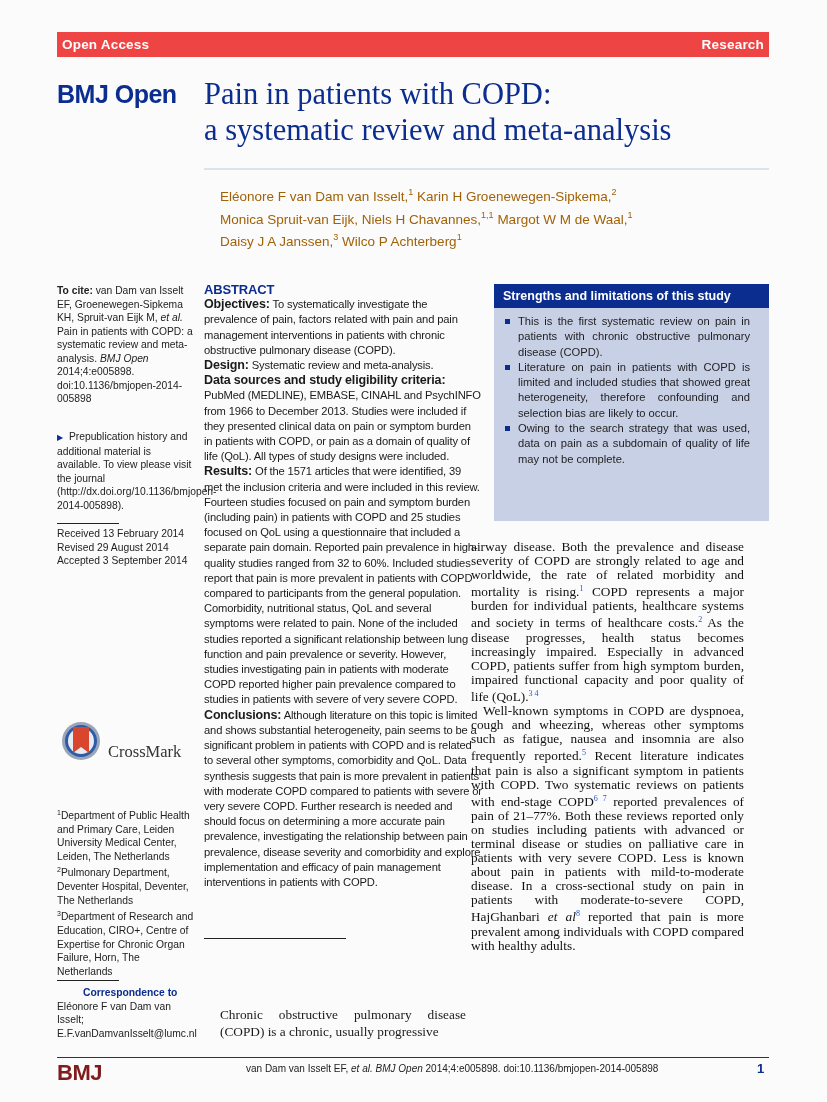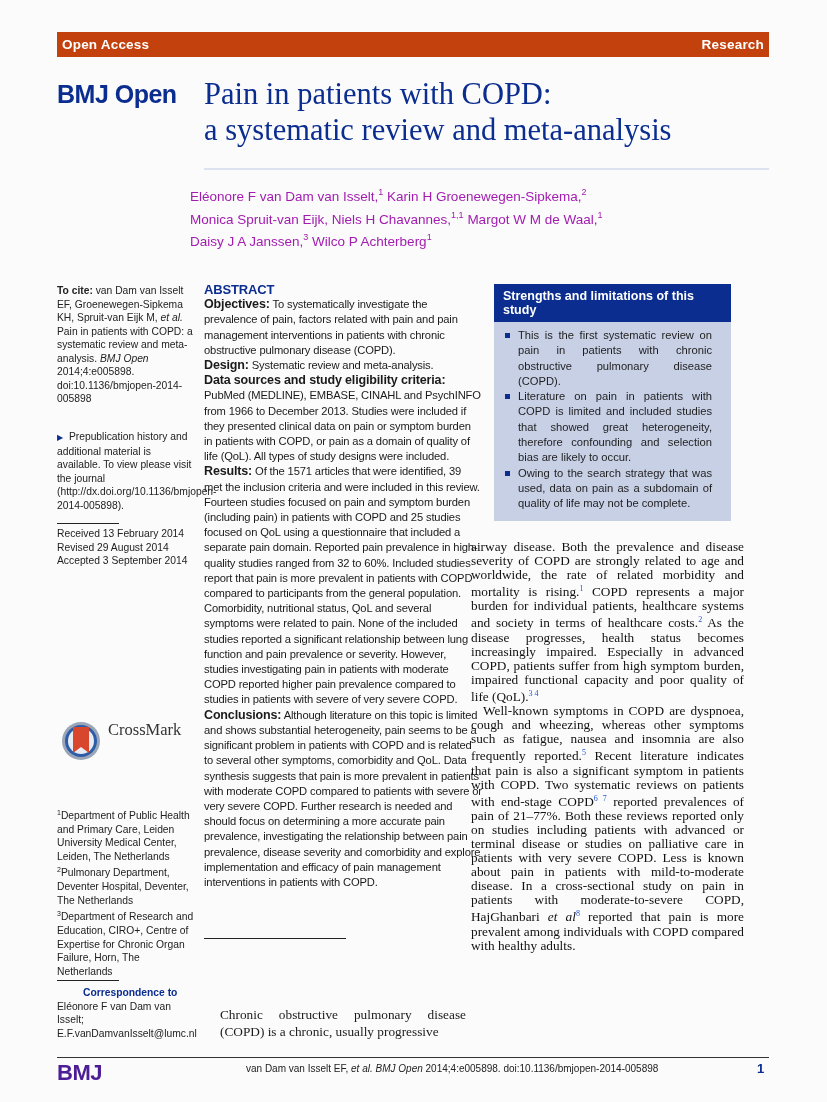--- a/index.html
+++ b/index.html
@@ -1,47 +1,47 @@
 <!DOCTYPE html>
 <html><head>
 <meta charset="utf-8">
 <style>
   html, body { margin:0; padding:0; }
   body { width:827px; height:1102px; background:#fbfbfc; position:relative; overflow:hidden; font-family:"Liberation Sans", sans-serif; color:#1a1a1a; }
   .abs { position:absolute; }
-  .topbar { left:57px; top:32px; width:712px; height:25px; background:#c2410c; color:#fff; font-weight:bold; font-size:13.5px; display:flex; justify-content:space-between; align-items:center; padding:0 5px; box-sizing:border-box; letter-spacing:0.2px; }
+  .topbar { left:57px; top:32px; width:712px; height:25px; background:#ef4444; color:#fff; font-weight:bold; font-size:13.5px; display:flex; justify-content:space-between; align-items:center; padding:0 5px; box-sizing:border-box; letter-spacing:0.2px; }
   .brand { left:57px; top:80px; font-family:"Liberation Sans", sans-serif; font-weight:bold; font-size:25px; color:#0a2d8f; letter-spacing:-0.5px; }
   .title { left:204px; top:76px; font-family:"Liberation Serif", serif; font-size:30.5px; line-height:36px; color:#0a2d8f; }
   .hr-blue { left:204px; top:168px; width:565px; height:2px; background:#dde2ef; }
-  .authors { left:190px; top:183px; font-size:13.5px; line-height:18px; color:#a21caf; }
+  .authors { left:220px; top:183px; font-size:13.5px; line-height:18px; color:#a16207; }
   .authors sup { font-size:9px; }
   .side { left:57px; width:140px; font-size:10.3px; line-height:13.5px; color:#222; }
   .side b { font-weight:bold; }
   .side i { font-style:italic; }
   .rule { height:1px; background:#222; }
   .abstract { left:204px; top:282px; width:278px; font-size:11.2px; line-height:15.2px; color:#1a1a1a; letter-spacing:-0.15px; }
   .abstract .h { font-weight:bold; color:#0a2d8f; font-size:13px; }
   .abstract .k { font-weight:bold; font-size:12.5px; }
-  .box { left:494px; top:284px; width:237px; height:237px; background:#c8d0e6; }
+  .box { left:494px; top:284px; width:275px; height:237px; background:#c8d0e6; }
   .box-head { background:#0a2d8f; color:#fff; font-weight:bold; font-size:12.5px; padding:5px 9px; }
   .box ul { list-style:none; margin:6px 0 0 0; padding:0 19px 0 0; }
   .box li { position:relative; padding-left:24px; font-size:11.2px; line-height:15.3px; text-align:justify; color:#1e1e1e; margin-bottom:0; }
   .box li .bul { position:absolute; left:11px; top:5px; width:5px; height:5px; background:#0a2d8f; }
   .body-col { left:471px; top:540px; width:273px; font-family:Liberation Serif, serif; font-size:13.3px; line-height:14px; text-align:justify; color:#111; }
   .body-col sup { color:#2255cc; font-size:8px; }
   .body-col p { margin:0; }
   .intro { left:204px; top:991px; width:278px; }
   .intro .h { font-weight:bold; color:#0a2d8f; font-size:13px; font-family:"Liberation Sans", sans-serif; }
   .intro p { margin:16px; font-family:"Liberation Serif", serif; font-size:13.3px; line-height:16.6px; text-align:justify; }
   .footer-rule { left:57px; top:1057px; width:712px; height:1px; background:#333; }
-  .footer-logo { left:57px; top:1060px; font-weight:bold; font-size:22px; color:#4c1d95; letter-spacing:-0.5px; }
+  .footer-logo { left:57px; top:1060px; font-weight:bold; font-size:22px; color:#7f1d1d; letter-spacing:-0.5px; }
   .footer-cite { left:246px; top:1063px; font-size:10px; color:#222; }
   .footer-page { left:757px; top:1061px; font-weight:bold; font-size:13px; color:#0a2d8f; }
   .corr-h { color:#0a2d8f; font-weight:bold;margin-left:26px; }
-  .crossmark { left:60px; top:720px; display:flex; align-items:flex-start; }
+  .crossmark { left:60px; top:720px; display:flex; align-items:flex-end; }
   .cm-text { font-family:"Liberation Serif", serif; font-size:16.5px; color:#333; margin-left:6px; }
 </style>
 </head>
 <body>
 
 <div class="abs topbar">
   <span>Open Access</span>
   <span>Research</span>
 </div>
 

